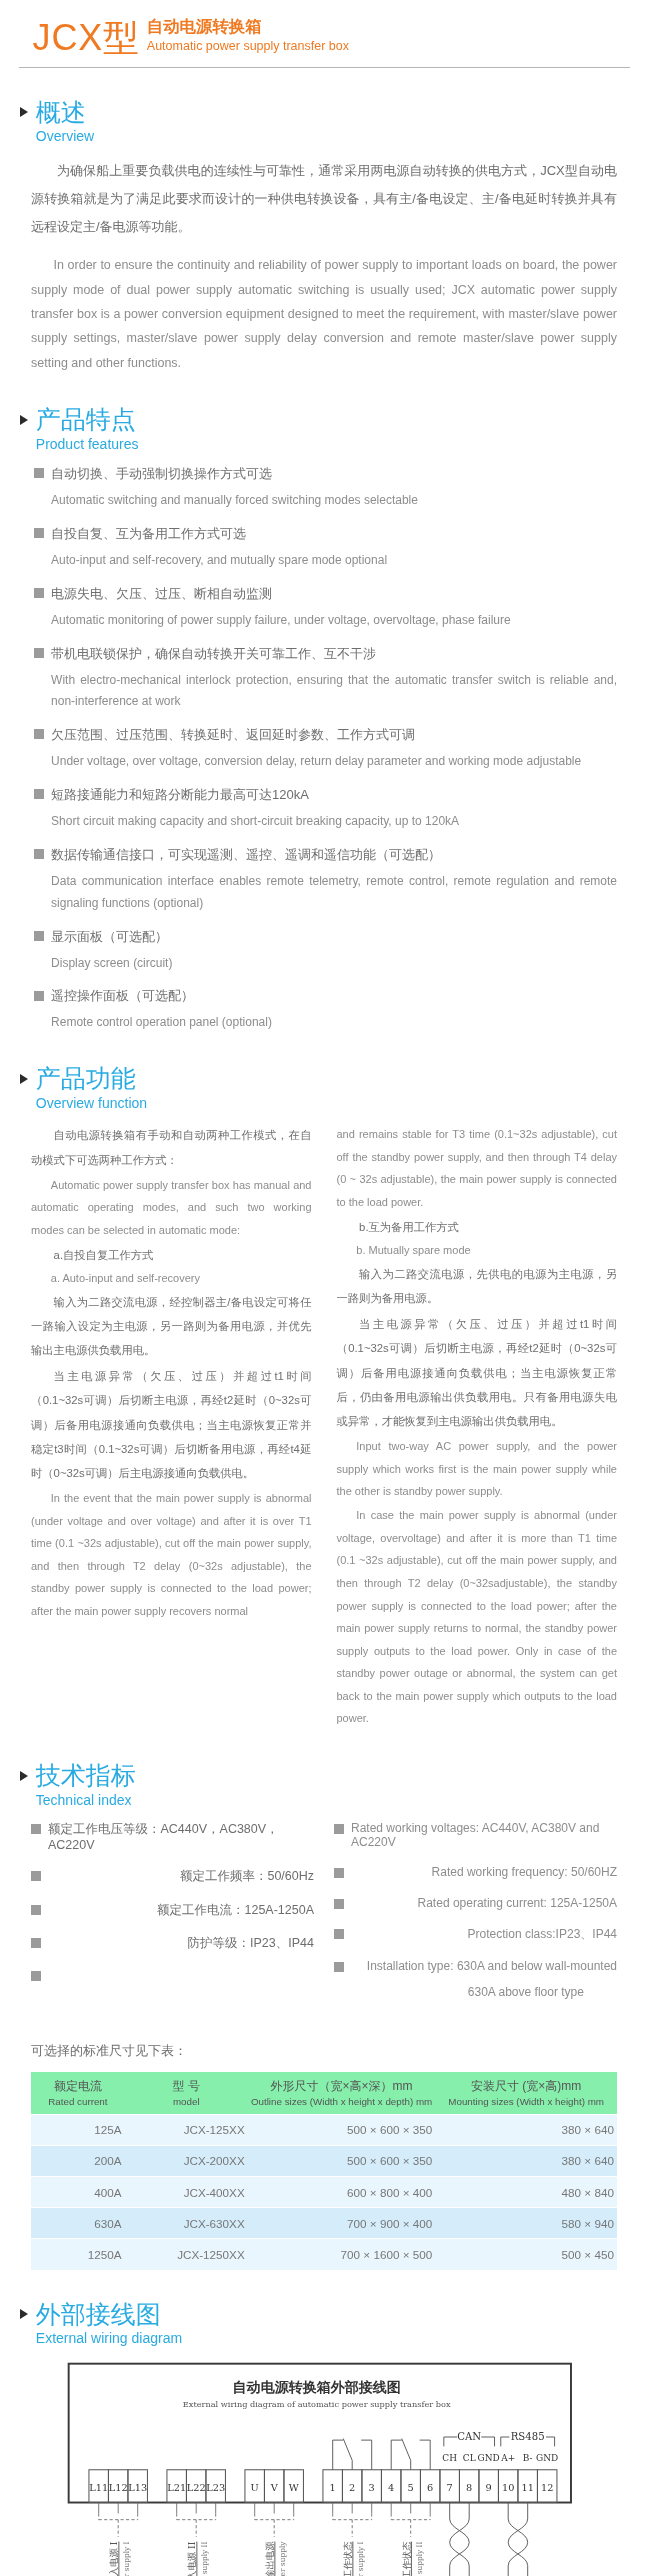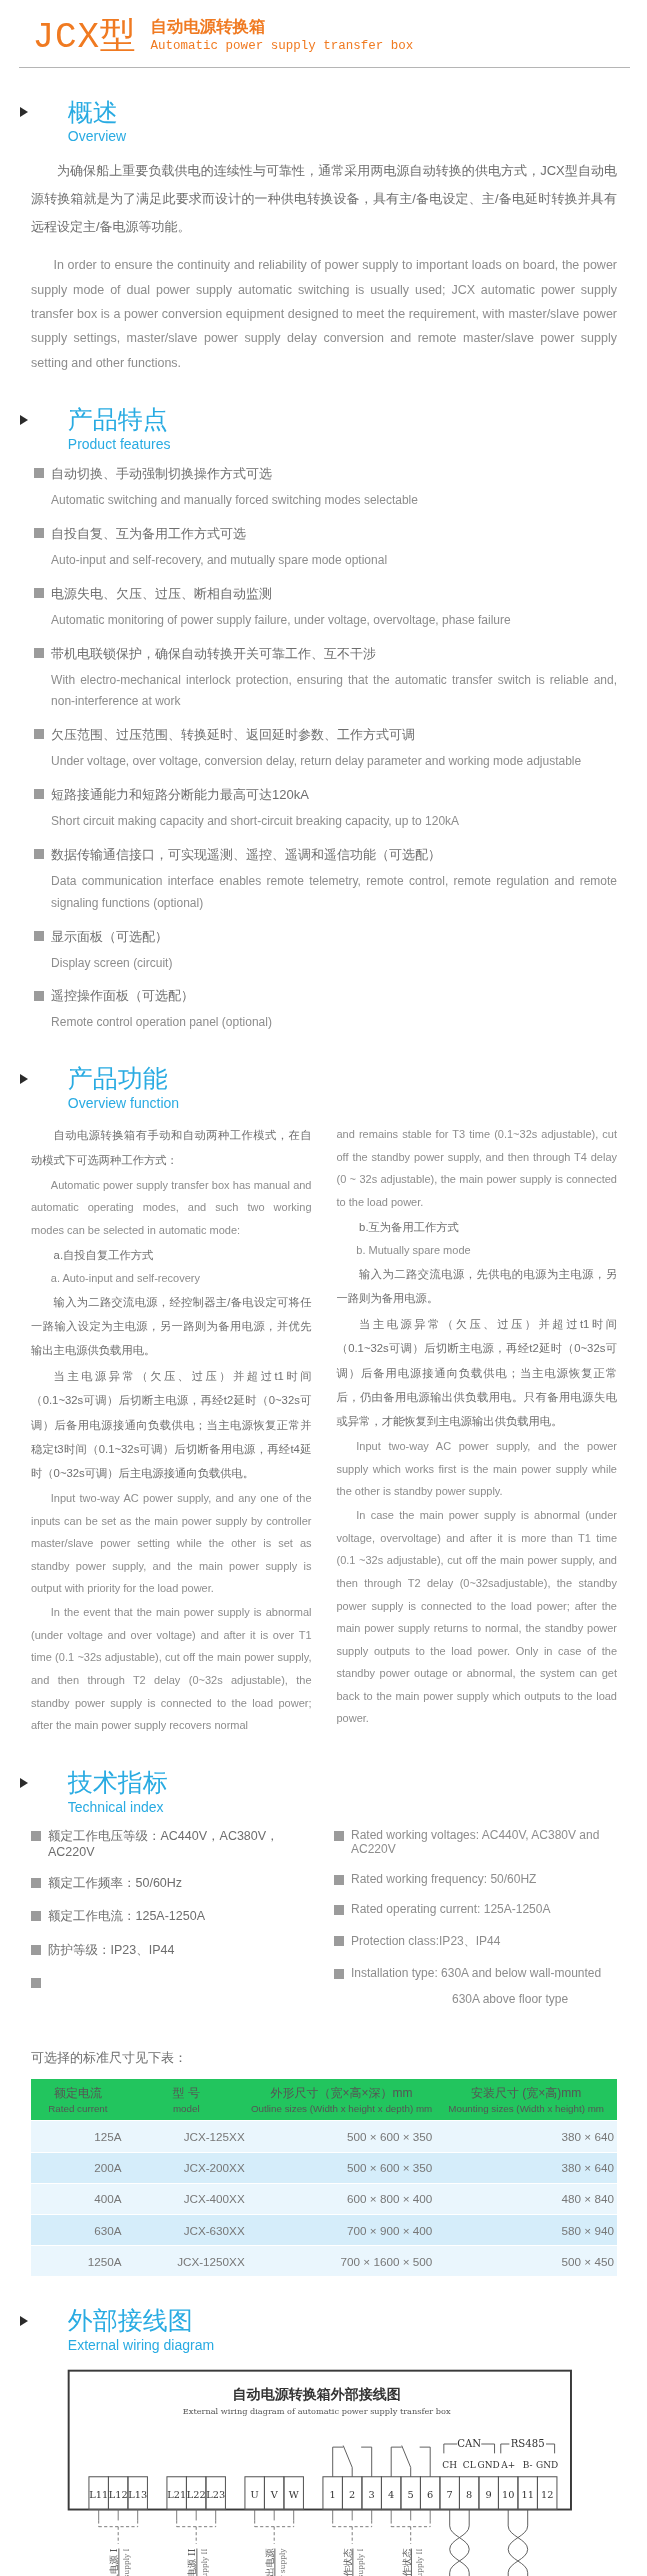--- a/index.html
+++ b/index.html
@@ -1,28 +1,28 @@
 <!DOCTYPE html>
 <html style="font-size:12.5px"><head>
 <meta charset="utf-8">
 <style>
   html,body { margin:0; padding:0; background:#fff; }
   body { width:648px; font-family:"Liberation Sans",sans-serif; color:#6e6e6e; }
   .page { box-sizing:border-box; width:648px; padding:11px 31px 23.4px 31px; }
 
   
-  .hdr { display:flex; align-items:flex-end; gap:14px; margin:4.7px 0 0 1.6px;font-family:Liberation Mono, monospace; }
+  .hdr { display:flex; align-items:flex-end; gap:7px; margin:4.7px 0 0 1.6px; }
   .hdr-model { font-size:36px; color:#f07a21; letter-spacing:0.8px; line-height:1; }
   .hdr-titles { padding-bottom:2.3px; }
   .hdr-zh { font-size:16.4px; font-weight:bold; color:#f07a21; }
   .hdr-en { font-size:12.5px; color:#f07a21; margin-top:1.6px; }
   .rule { border:none; border-top:1.2px solid #b5b5b5; margin:11px -12.5px 0 -12.5px; }
 
   
-  .sec-head { display:flex; margin:31px 0 12.5px -11px;gap:32px; }
+  .sec-head { display:flex; margin:31px 0 12.5px -11px; }
   .tri { width:0; height:0; border-left:8.6px solid #2b2b2b; border-top:5.5px solid transparent;
          border-bottom:5.5px solid transparent; margin:8.6px 7.8px 0 0; flex:none; }
   .sec-zh { font-size:25px; color:#29abe2; line-height:1.1; }
   .sec-en { font-size:14px; color:#29abe2; margin-top:2.3px; }
 
   
   p.zh { font-size:13px; color:#6e6e6e; line-height:2.15; text-align:justify; text-indent:2em; margin:4.7px 0 12.5px; }
   p.en { font-size:12.5px; color:#8d8d8d; line-height:1.95; text-align:justify; text-indent:1.8em; margin:11px 0 0; }
 
   
@@ -35,33 +35,33 @@
   .cols { display:flex; gap:25px;justify-content:center; }
   .col { flex:1; min-width:0; }
   .col p.zh { font-size:11.3px; line-height:2.15; margin:0 0 1.6px; }
   .col p.en { font-size:11px; line-height:2.05; margin:0 0 1.6px; }
   .col p.sub { text-align:left; margin:0; }
   .col p.cont { text-indent:0; }
 
   
   .tech-cols { display:flex; gap:20px; margin-top:3.1px; }
   .tech-col { flex:1; }
-  .tech-item { display:flex; margin-bottom:16.4px; font-size:12.5px; }
+  .tech-item { display:flex; margin-bottom:16.4px; font-size:12.5px;justify-content:space-between; }
   .tech-col.zh .tech-item { color:#6e6e6e; }
   .tech-col.en .tech-item { color:#8d8d8d; font-size:12px; }
   .l2 { margin-top:11.7px; }
   .tech-col.zh .l2 { padding-left:67px; }
   .tech-col.en .l2 { padding-left:101px; }
   .l2:empty { display:none; }
 
   
   .note-zh { font-size:13px; color:#6e6e6e; margin:26.5px 0 3.1px; }
   .note-en { font-size:11.7px; color:#8d8d8d; }
   table.sizes { width:100%; border-collapse:collapse; margin-top:12.5px; }
-  table.sizes th { background:#22c55e; color:#555; font-weight:normal; padding:5.5px 3.1px 6.2px; }
+  table.sizes th { background:#86efac; color:#555; font-weight:normal; padding:5.5px 3.1px 6.2px; }
   table.sizes th .h-zh { font-size:12px; }
   table.sizes th .h-en { font-size:9.8px; margin-top:1.6px; }
   table.sizes td { text-align:right; font-size:11.7px; color:#777; padding:8.6px 3.1px; border-top:1.6px solid #fff; }
   table.sizes tbody tr:nth-child(odd)  { background:#eaf6fd; }
   table.sizes tbody tr:nth-child(even) { background:#d5edfa; }
 
   
   .wiring-wrap { margin:3.1px 0 0 28px; }
   .wiring-wrap svg text { font-family:"DejaVu Serif","Liberation Serif",serif; }
 </style>
@@ -152,21 +152,20 @@
     </div>
   </div>
   <div class="cols">
     <div class="col">
       <p class="zh">自动电源转换箱有手动和自动两种工作模式，在自动模式下可选两种工作方式：</p>
       <p class="en">Automatic power supply transfer box has manual and automatic operating modes, and such two working modes can be selected in automatic mode:</p>
       <p class="zh sub">a.自投自复工作方式</p>
       <p class="en sub">a. Auto-input and self-recovery</p>
       <p class="zh">输入为二路交流电源，经控制器主/备电设定可将任一路输入设定为主电源，另一路则为备用电源，并优先输出主电源供负载用电。</p>
       <p class="zh">当主电源异常（欠压、过压）并超过t1时间（0.1~32s可调）后切断主电源，再经t2延时（0~32s可调）后备用电源接通向负载供电；当主电源恢复正常并稳定t3时间（0.1~32s可调）后切断备用电源，再经t4延时（0~32s可调）后主电源接通向负载供电。</p>
-      <p class="en">Input two-way AC power supply, and any one of the inputs can be set as the main power supply by controller master/slave power setting while the other is set as standby power supply, and the main power supply is output with priority for the load power.</p>
       <p class="en">In the event that the main power supply is abnormal (under voltage and over voltage) and after it is over T1 time (0.1 ~32s adjustable), cut off the main power supply, and then through T2 delay (0~32s adjustable), the standby power supply is connected to the load power; after the main power supply recovers normal</p>
     </div>
     <div class="col">
       <p class="en cont">and remains stable for T3 time (0.1~32s adjustable), cut off the standby power supply, and then through T4 delay (0 ~ 32s adjustable), the main power supply is connected to the load power.</p>
       <p class="zh sub">b.互为备用工作方式</p>
       <p class="en sub">b. Mutually spare mode</p>
       <p class="zh">输入为二路交流电源，先供电的电源为主电源，另一路则为备用电源。</p>
       <p class="zh">当主电源异常（欠压、过压）并超过t1时间（0.1~32s可调）后切断主电源，再经t2延时（0~32s可调）后备用电源接通向负载供电；当主电源恢复正常后，仍由备用电源输出供负载用电。只有备用电源失电或异常，才能恢复到主电源输出供负载用电。</p>
       <p class="en">Input two-way AC power supply, and the power supply which works first is the main power supply while the other is standby power supply.</p>
       <p class="en">In case the main power supply is abnormal (under voltage, overvoltage) and after it is more than T1 time (0.1 ~32s adjustable), cut off the main power supply, and then through T2 delay (0~32sadjustable), the standby power supply is connected to the load power; after the main power supply returns to normal, the standby power supply outputs to the load power. Only in case of the standby power outage or abnormal, the system can get back to the main power supply which outputs to the load power.</p>

